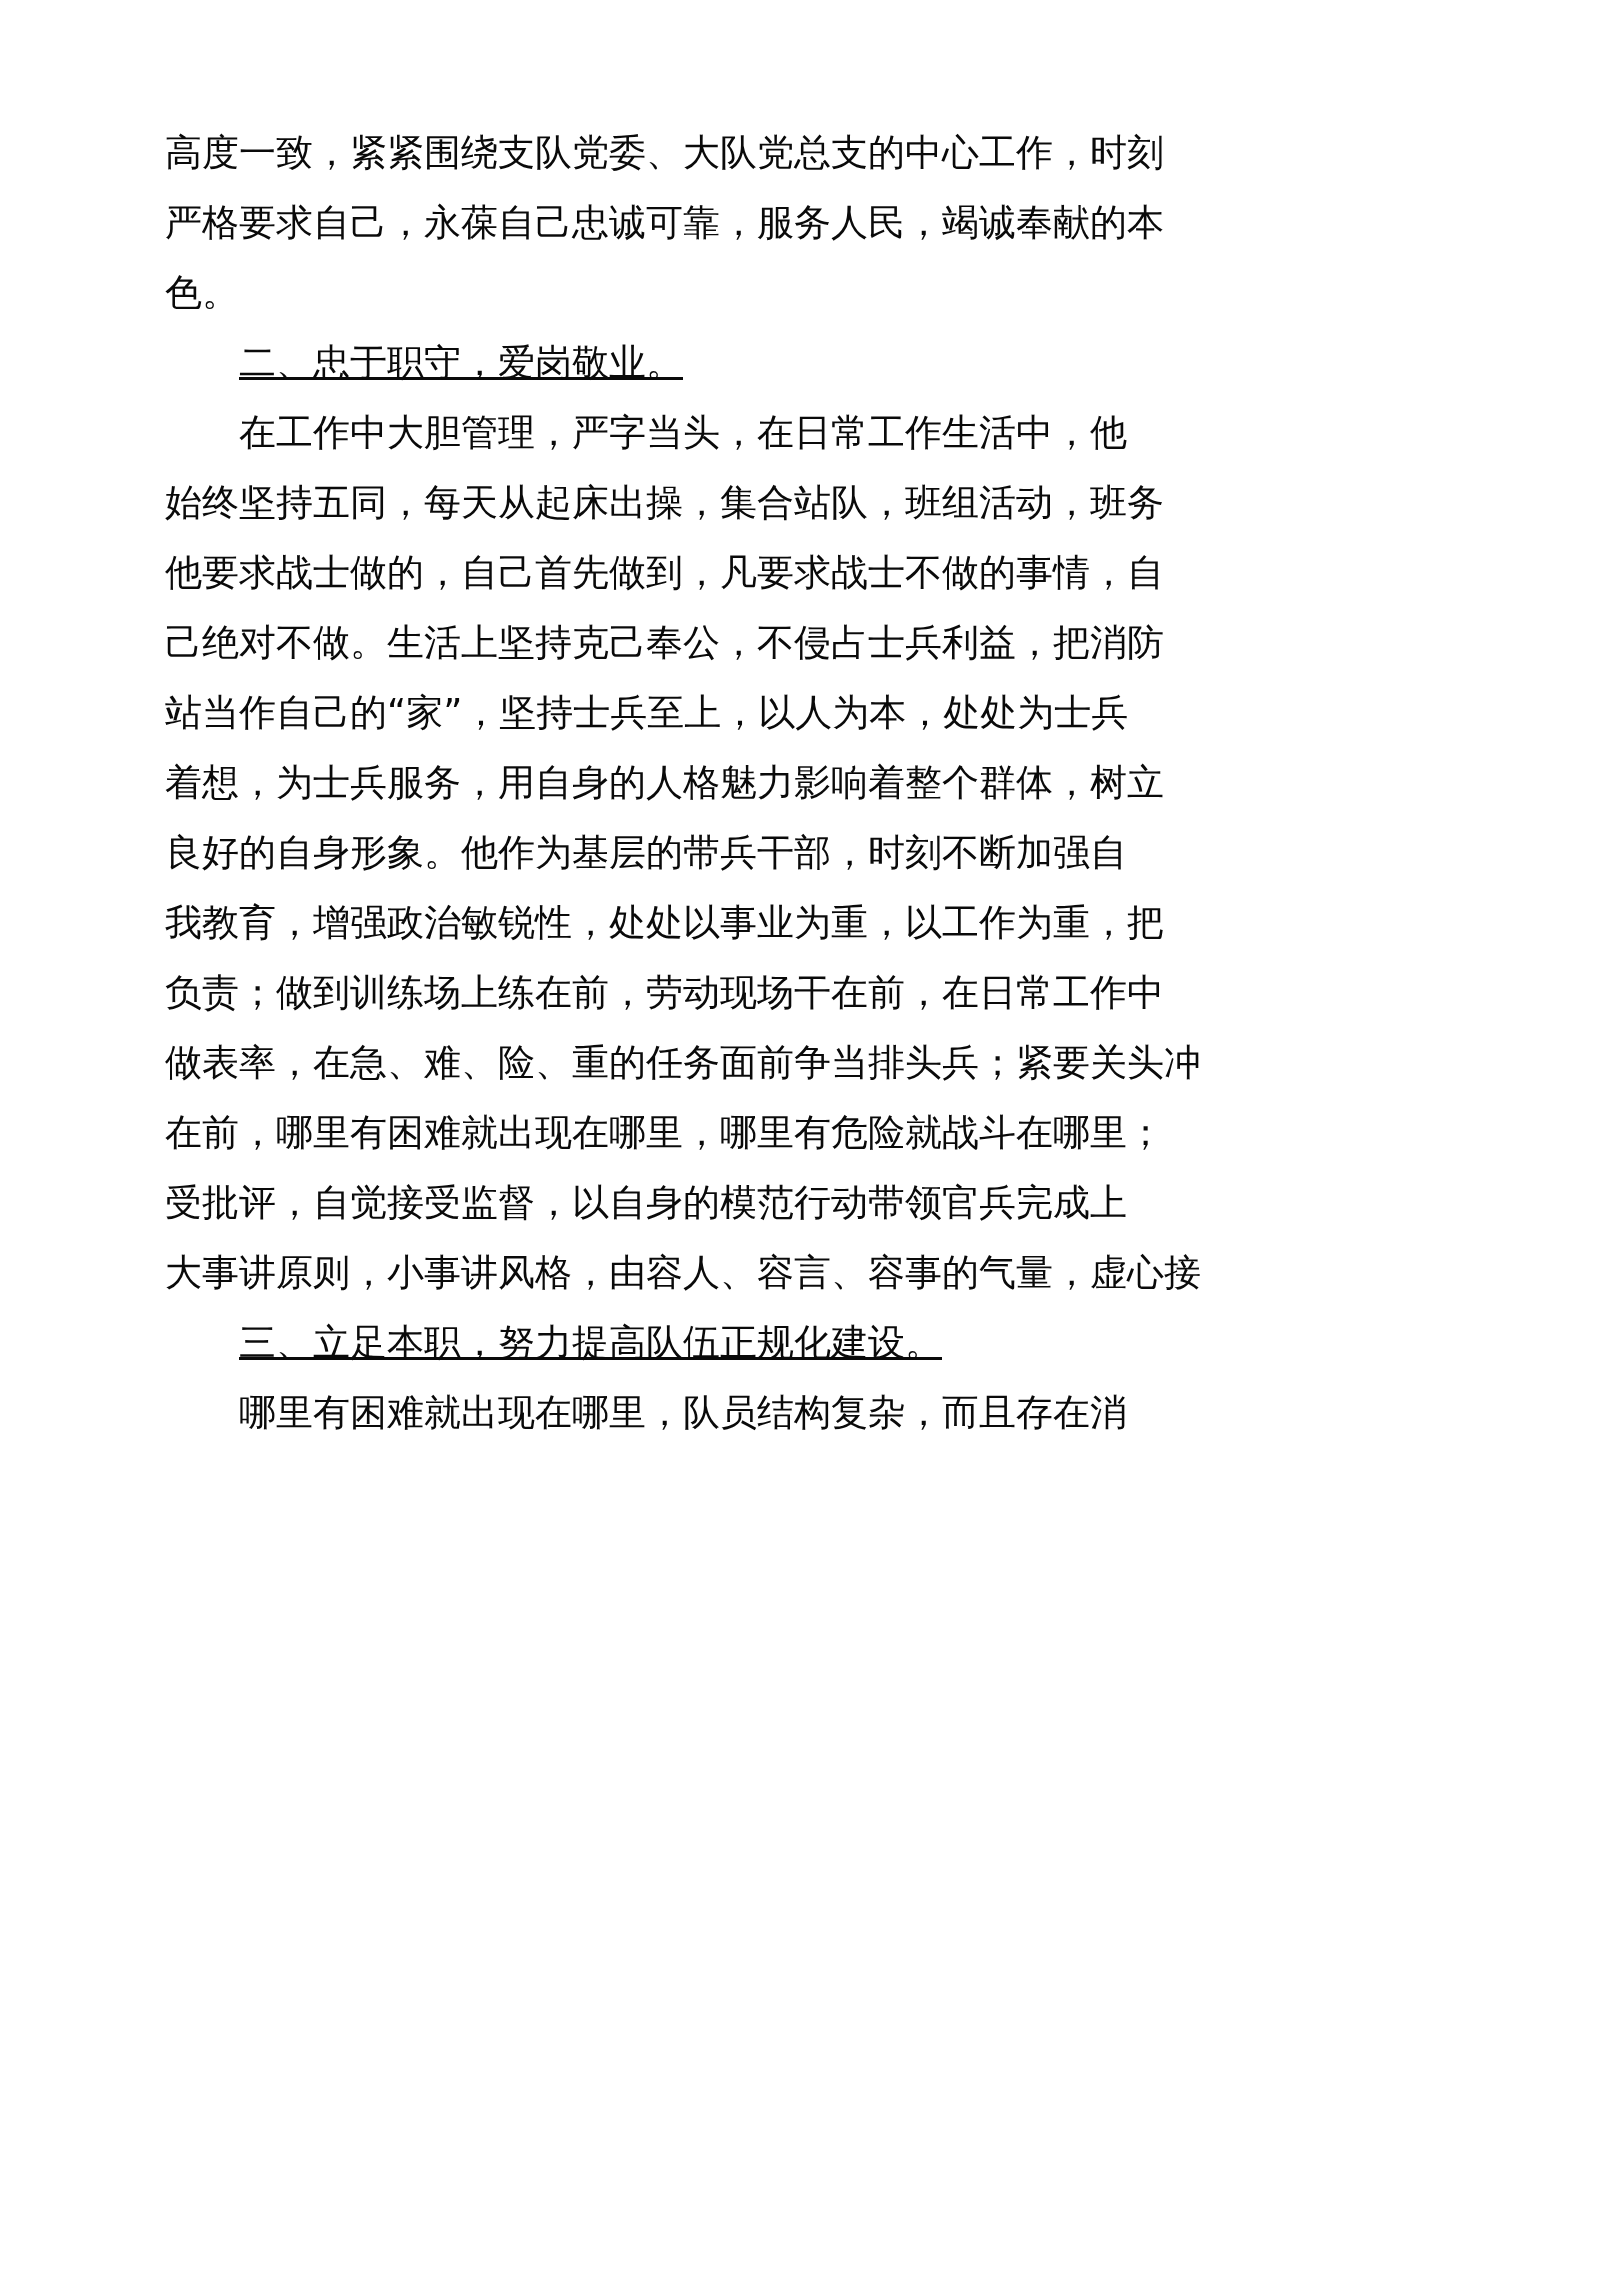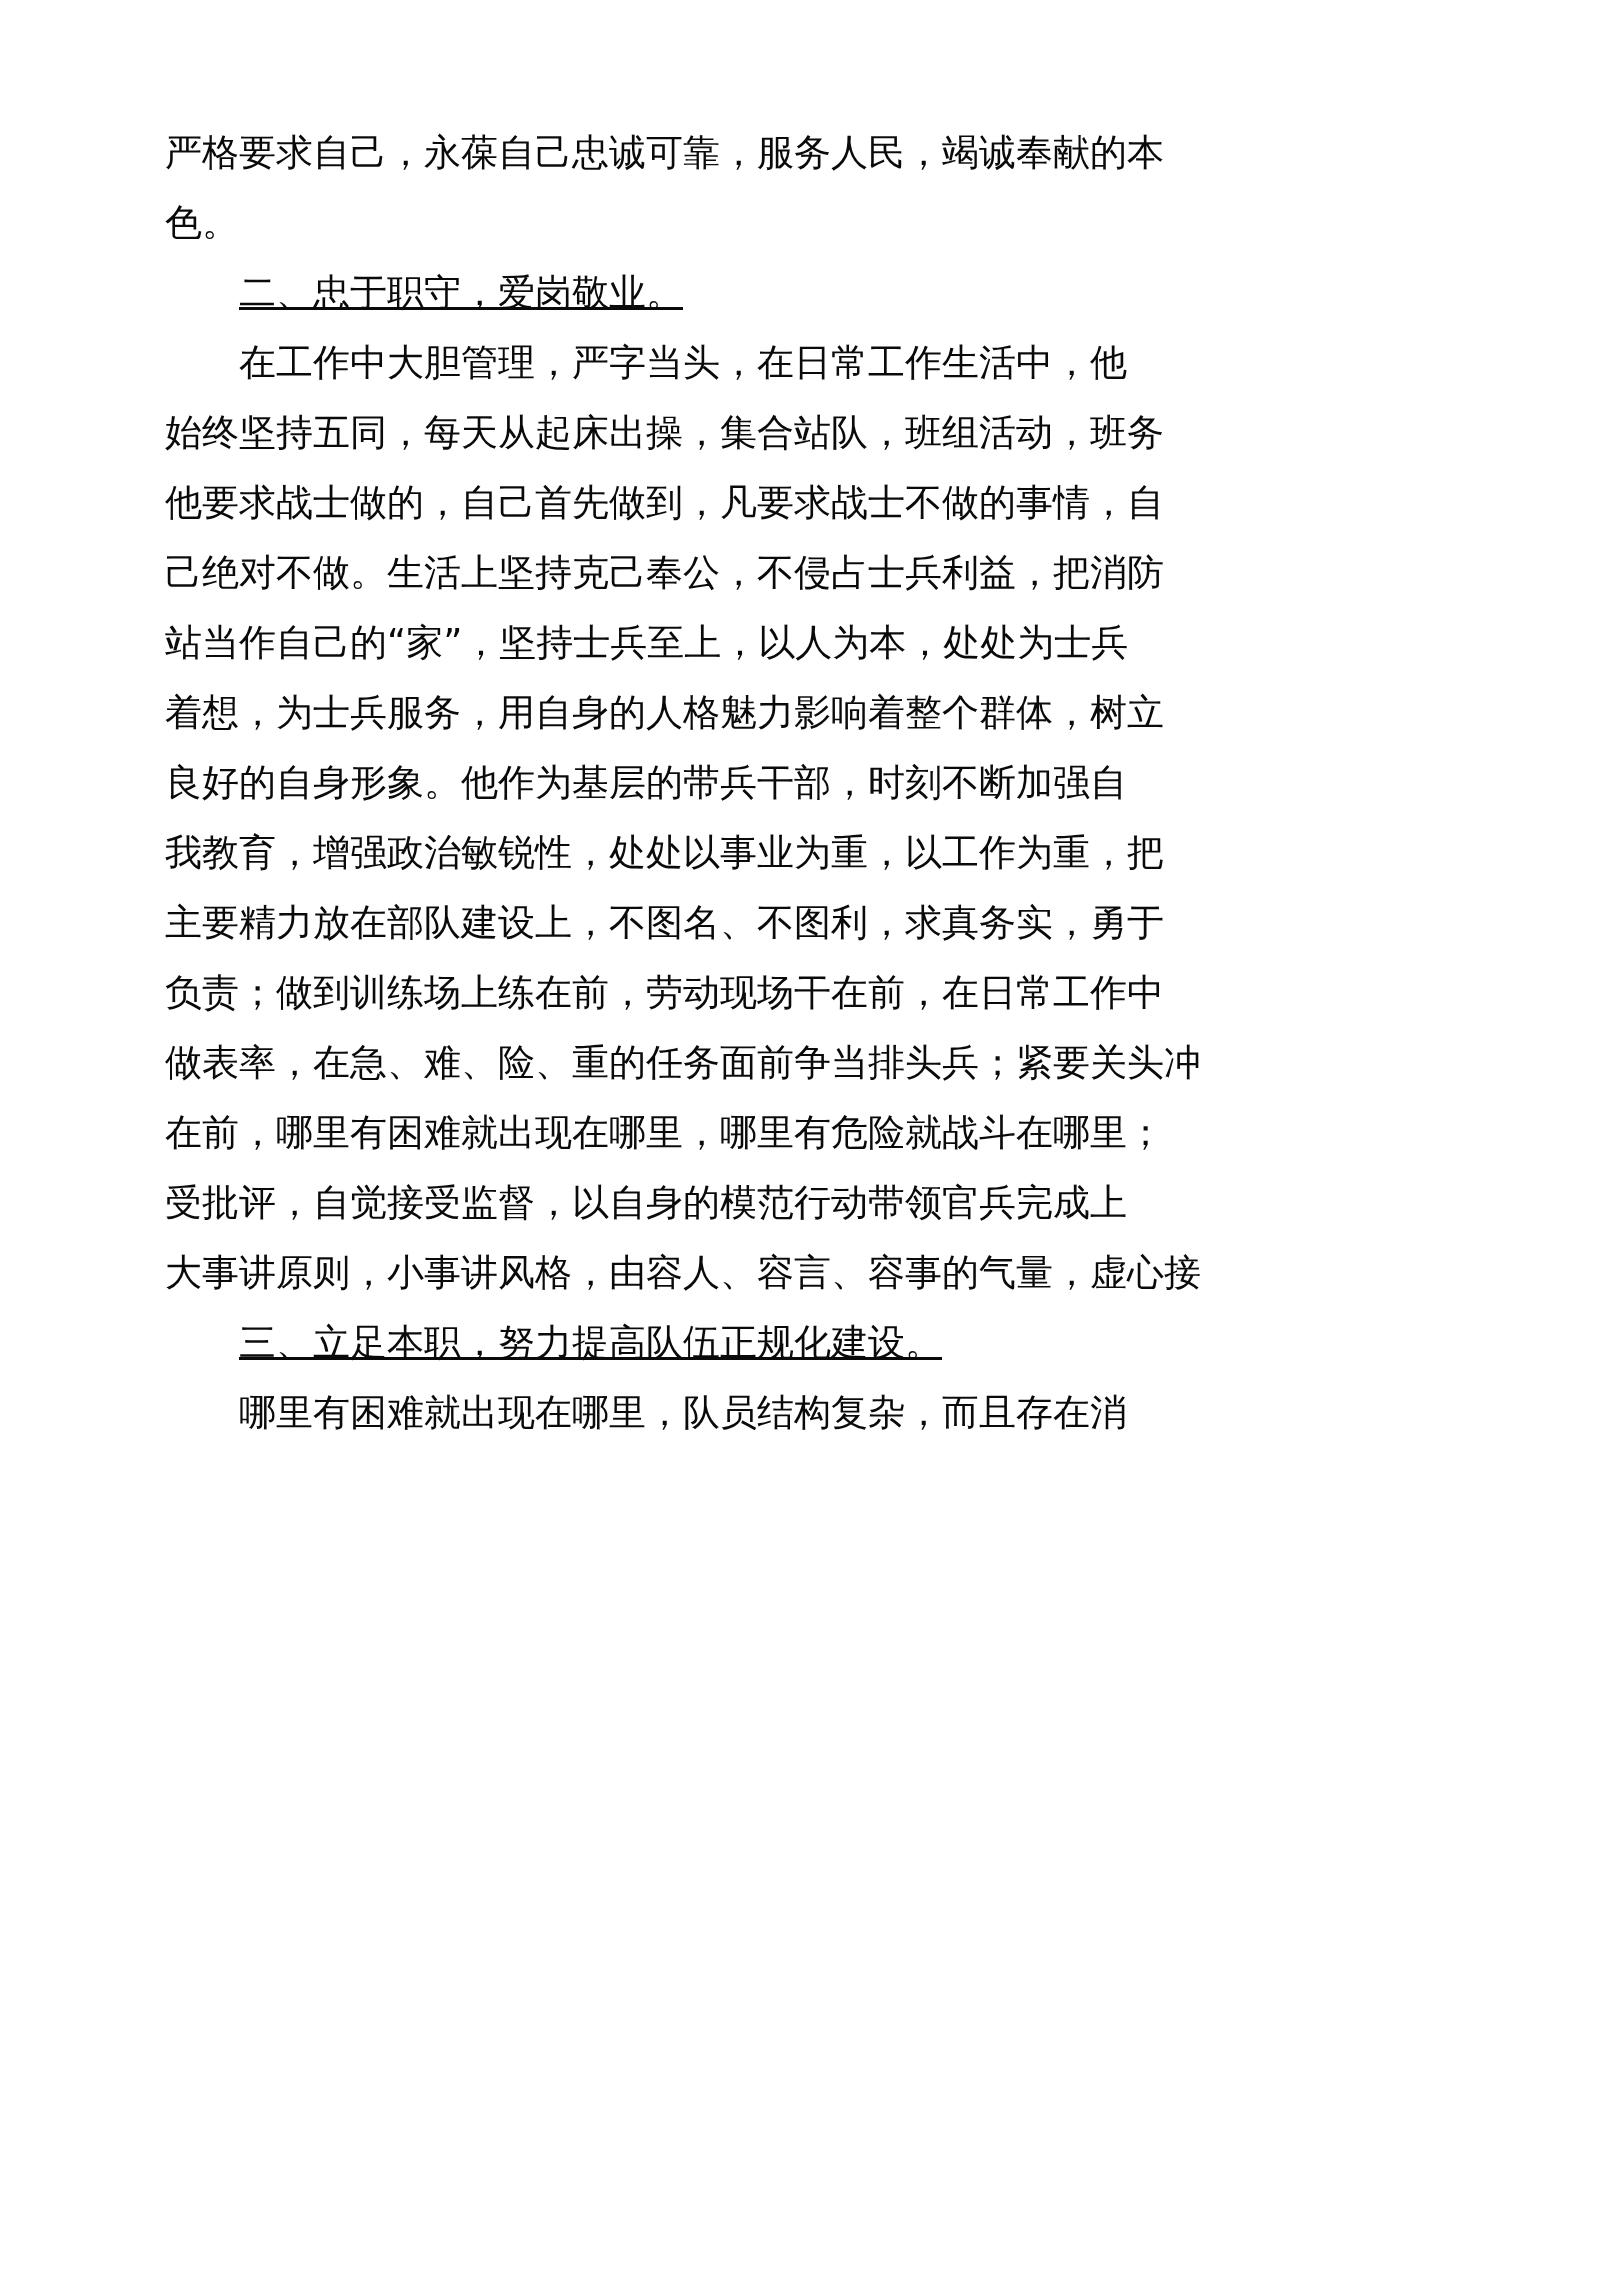--- a/index.html
+++ b/index.html
@@ -45,38 +45,38 @@
     text-indent: 74px;
   }
 </style>
 </head>
 <body>
 
 <div class="page">
   <div class="doc-body">
 
     <div>
+      <div class="line">高度一致，紧紧围绕支队党委、大队党总支的中心工作，时刻</div>
       <div class="line">严格要求自己，永葆自己忠诚可靠，服务人民，竭诚奉献的本</div>
       <div class="line">色。</div>
     </div>
 
     <div>
       <div class="line heading">二、忠于职守，爱岗敬业。</div>
     </div>
 
     <div>
       <div class="line indent">在工作中大胆管理，严字当头，在日常工作生活中，他</div>
       <div class="line">始终坚持五同，每天从起床出操，集合站队，班组活动，班务</div>
       <div class="line">他要求战士做的，自己首先做到，凡要求战士不做的事情，自</div>
       <div class="line">己绝对不做。生活上坚持克己奉公，不侵占士兵利益，把消防</div>
       <div class="line">站当作自己的“家”，坚持士兵至上，以人为本，处处为士兵</div>
       <div class="line">着想，为士兵服务，用自身的人格魅力影响着整个群体，树立</div>
       <div class="line">良好的自身形象。他作为基层的带兵干部，时刻不断加强自</div>
       <div class="line">我教育，增强政治敏锐性，处处以事业为重，以工作为重，把</div>
-      <div class="line">主要精力放在部队建设上，不图名、不图利，求真务实，勇于</div>
       <div class="line">负责；做到训练场上练在前，劳动现场干在前，在日常工作中</div>
       <div class="line">做表率，在急、难、险、重的任务面前争当排头兵；紧要关头冲</div>
       <div class="line">在前，哪里有困难就出现在哪里，哪里有危险就战斗在哪里；</div>
       <div class="line">受批评，自觉接受监督，以自身的模范行动带领官兵完成上</div>
       <div class="line">大事讲原则，小事讲风格，由容人、容言、容事的气量，虚心接</div>
     </div>
 
     <div>
       <div class="line heading">三、立足本职，努力提高队伍正规化建设。</div>
     </div>

